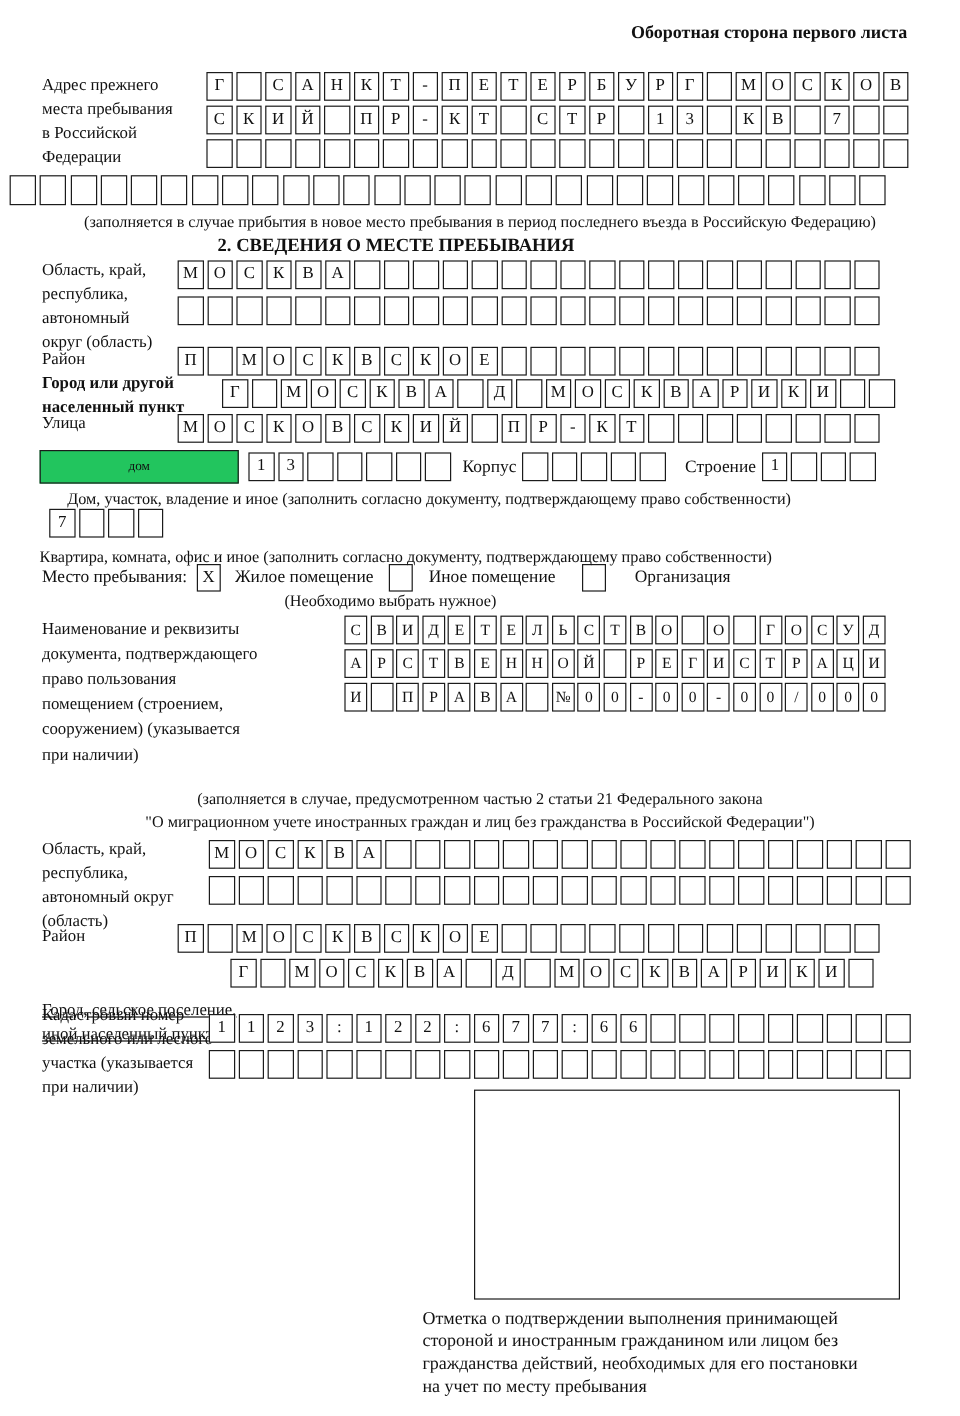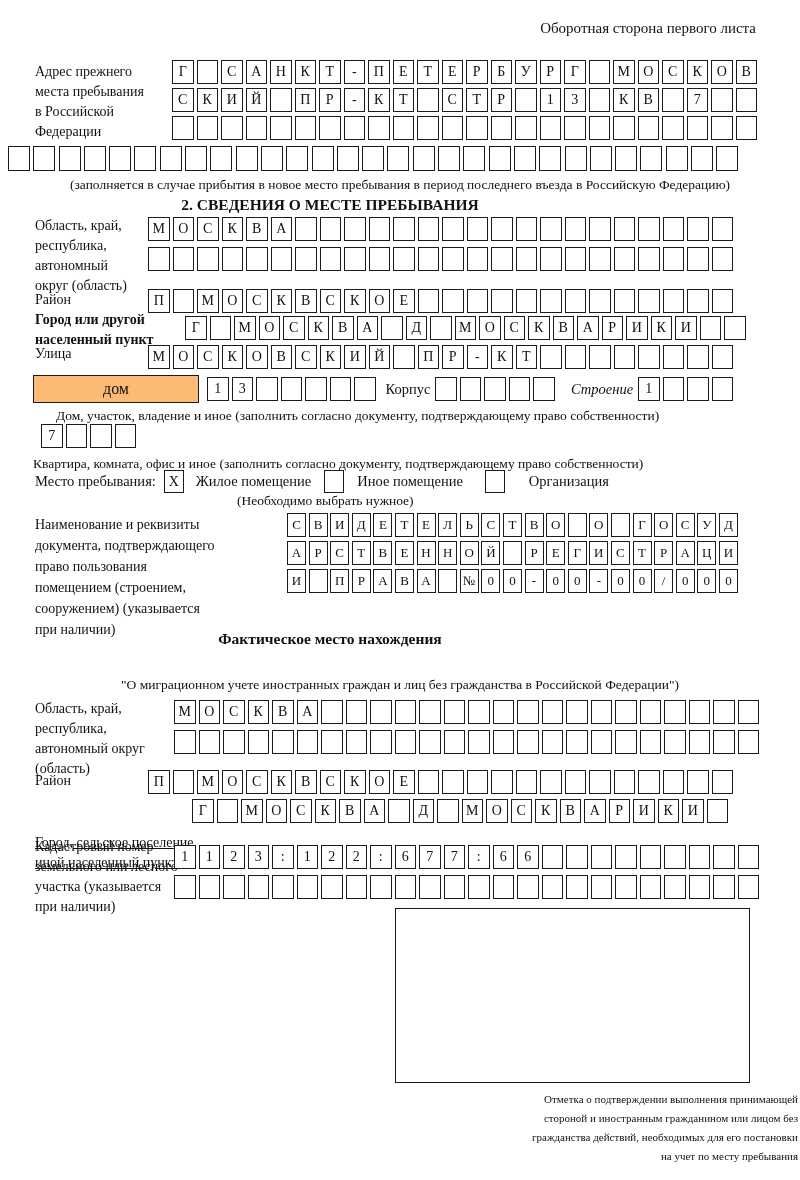--- a/index.html
+++ b/index.html
@@ -4,48 +4,48 @@
 <style>
   html,body{margin:0;padding:0;background:#fff;}
   .page{
     position:relative;width:800px;height:1180px;background:#fff;
     font-family:"Liberation Serif","DejaVu Serif",serif;color:#111;
     overflow:hidden;
   }
   .abs{position:absolute;}
   .lbl{font-size:14px;line-height:20px;white-space:pre;color:#111;}
   .lbl.lh21{line-height:21px;}
-  .side-note{font-size:15px;}
+  .side-note{font-size:15px;font-weight:bold;}
   .sec-title{font-size:15.5px;font-weight:bold;text-align:center;width:660px;}
   .caption{font-size:13.5px;color:#111;}
   .caption.center{width:800px;text-align:center;}
   .cells{display:flex;gap:3px;}
   .cbox{
     box-sizing:border-box;flex:0 0 auto;width:21.5px;height:24px;
     border:1.6px solid #1b1b1b;display:flex;align-items:center;justify-content:center;
     font-size:14px;background:#fff;
   }
   .cells.sm{gap:2.6px;}
   .cells.sm .cbox{width:19px;height:24px;font-size:13px;}
   .cells.xl{gap:3.3px;}
   .cells.xl .cbox{width:22px;height:25px;}
   .vstack{display:flex;flex-direction:column;gap:4px;}
   .vstack.sp6{gap:6px;}
   .widebox{
     box-sizing:border-box;border:1.6px solid #1b1b1b;height:28px;
-    display:flex;align-items:center;justify-content:center;font-size:16px;background:#fdba74;
+    display:flex;align-items:center;justify-content:center;font-size:11px;background:#22c55e;
   }
   .inline-row{display:flex;align-items:center;}
   .chk{
     box-sizing:border-box;width:20px;height:23px;border:1.6px solid #1b1b1b;
     display:flex;align-items:center;justify-content:center;font-size:14px;background:#fff;
   }
   .opt-label{font-size:14.5px;}
   .mark-rect{box-sizing:border-box;border:1.6px solid #1b1b1b;background:#fff;}
-  .mark-caption{font-size:11px;line-height:19px;text-align:right;white-space:pre-line;}
+  .mark-caption{font-size:15px;line-height:19px;text-align:left;white-space:pre-line;}
 </style>
 </head>
 <body>
 
 <div class="page">
 
   <div class="abs side-note" style="top:20px;right:44px;">Оборотная сторона первого листа</div>
 
   <div class="abs lbl" style="left:35px;top:62px;">Адрес прежнего
 места пребывания
@@ -321,21 +321,21 @@
         <span class="cbox"></span>
       </div>
     <div class="lbl" style="margin-left:10px;font-size:14.5px;">Корпус</div>
     <div class="cells" style="margin-left:5px;">
         <span class="cbox"></span>
         <span class="cbox"></span>
         <span class="cbox"></span>
         <span class="cbox"></span>
         <span class="cbox"></span>
       </div>
-    <div class="lbl" style="margin-left:16px;font-size:14.5px;font-style:italic;">Строение</div>
+    <div class="lbl" style="margin-left:16px;font-size:14.5px;">Строение</div>
     <div class="cells" style="margin-left:5px;">
         <span class="cbox">1</span>
         <span class="cbox"></span>
         <span class="cbox"></span>
         <span class="cbox"></span>
       </div>
   </div>
   <div class="abs caption" style="left:33px;top:408px;margin-left:23px;">Дом, участок, владение и иное (заполнить согласно документу, подтверждающему право собственности)</div>
 
   <div class="abs inline-row" style="left:33px;top:424px;">
@@ -430,21 +430,21 @@
         <span class="cbox">-</span>
         <span class="cbox">0</span>
         <span class="cbox">0</span>
         <span class="cbox">/</span>
         <span class="cbox">0</span>
         <span class="cbox">0</span>
         <span class="cbox">0</span>
       </div>
   </div>
 
-  <div class="abs sec-title" style="left:0;top:630px;">Фактическое место нахождения</div>
+  <div class="abs caption center" style="left:0;top:658px;">(заполняется в случае, предусмотренном частью 2 статьи 21 Федерального закона</div>
   <div class="abs caption center" style="left:0;top:677px;">"О миграционном учете иностранных граждан и лиц без гражданства в Российской Федерации")</div>
 
   <div class="abs lbl" style="left:35px;top:699px;">Область, край,
 республика,
 автономный округ
 (область)</div>
   <div class="abs vstack sp6" style="left:174px;top:700px;">
     <div class="cells">
         <span class="cbox">М</span>
         <span class="cbox">О</span>

